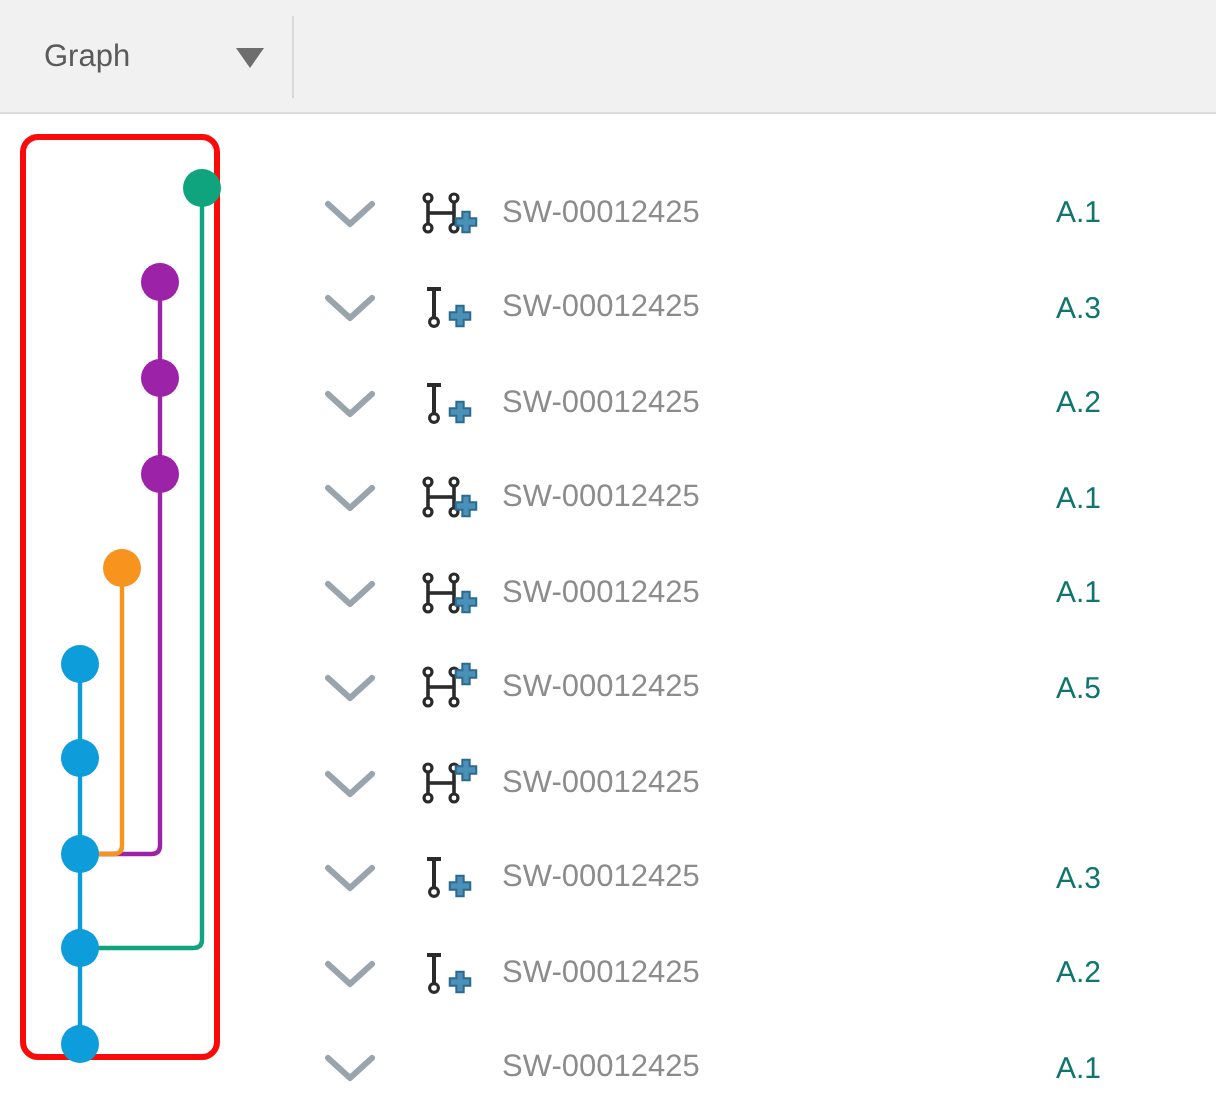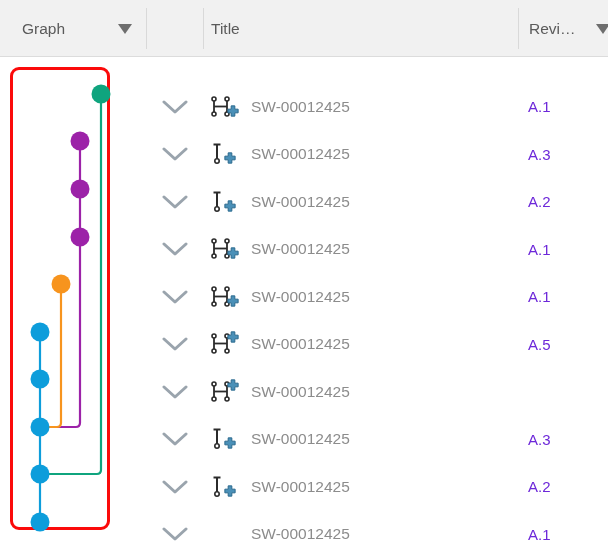--- a/index.html
+++ b/index.html
@@ -90,21 +90,21 @@
   }
   .cell-title {
     width: 315px; height: 100%;
     display: flex; align-items: center;
     padding-left: 4px;
   }
   .cell-rev {
     width: 90px; height: 100%;
     display: flex; align-items: center;
     padding-left: 10px;
-    color: #6d28d9; font-size: 15px;
+    color: #0f766e; font-size: 15px;
   }
   .title-text {
     color: #8c8c8c;
     font-size: 15.5px;
     white-space: nowrap;
   }
   .icon-slot {
     width: 44px; height: 26px;
     position: relative;
     flex: 0 0 auto;
@@ -123,28 +123,21 @@
 
     <div class="th th-graph">
       <span class="th-label">Graph</span>
       <span class="sort-caret"></span>
     </div>
 
     <div class="th th-spacer">
       <span class="th-label"></span>
     </div>
 
-    <div class="th th-title">
-      <span class="th-label">Title</span>
-    </div>
-
-    <div class="th th-rev">
-      <span class="th-label">Revi…</span>
-      <span class="sort-caret"></span>
-    </div>
+
 
   </div>
 
   <div class="tbody">
 
     <div class="graph-pane">
       <svg class="graph-svg" viewBox="0 0 100 463" width="100" height="463">
           <path d="M88 24 L88 399.8 Q88 404 83.8 404 L27 404" fill="none" stroke="#0fa47e" stroke-width="2.2" stroke-linecap="round"></path>
           <path d="M67 71 L67 352.8 Q67 357 62.8 357 L27 357" fill="none" stroke="#9c22a8" stroke-width="2.2" stroke-linecap="round"></path>
           <path d="M48 214 L48 352.8 Q48 357 43.8 357 L27 357" fill="none" stroke="#f7941e" stroke-width="2.2" stroke-linecap="round"></path>

